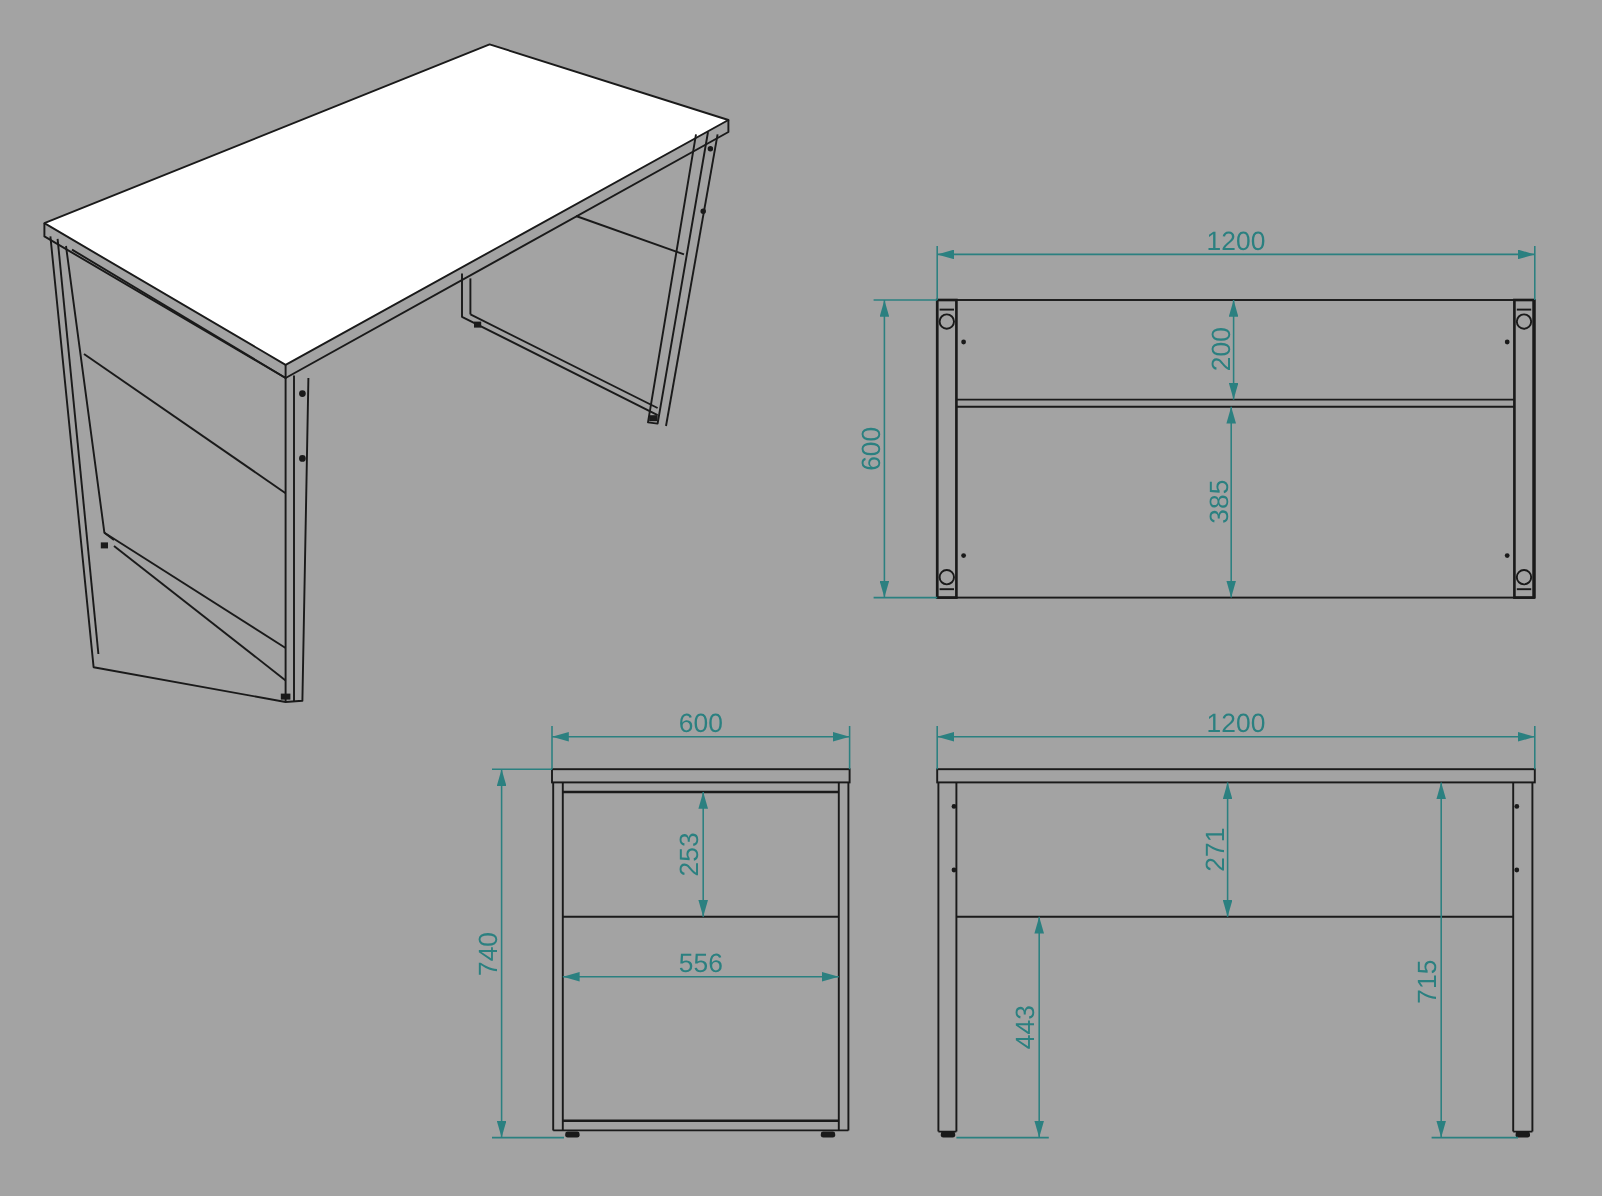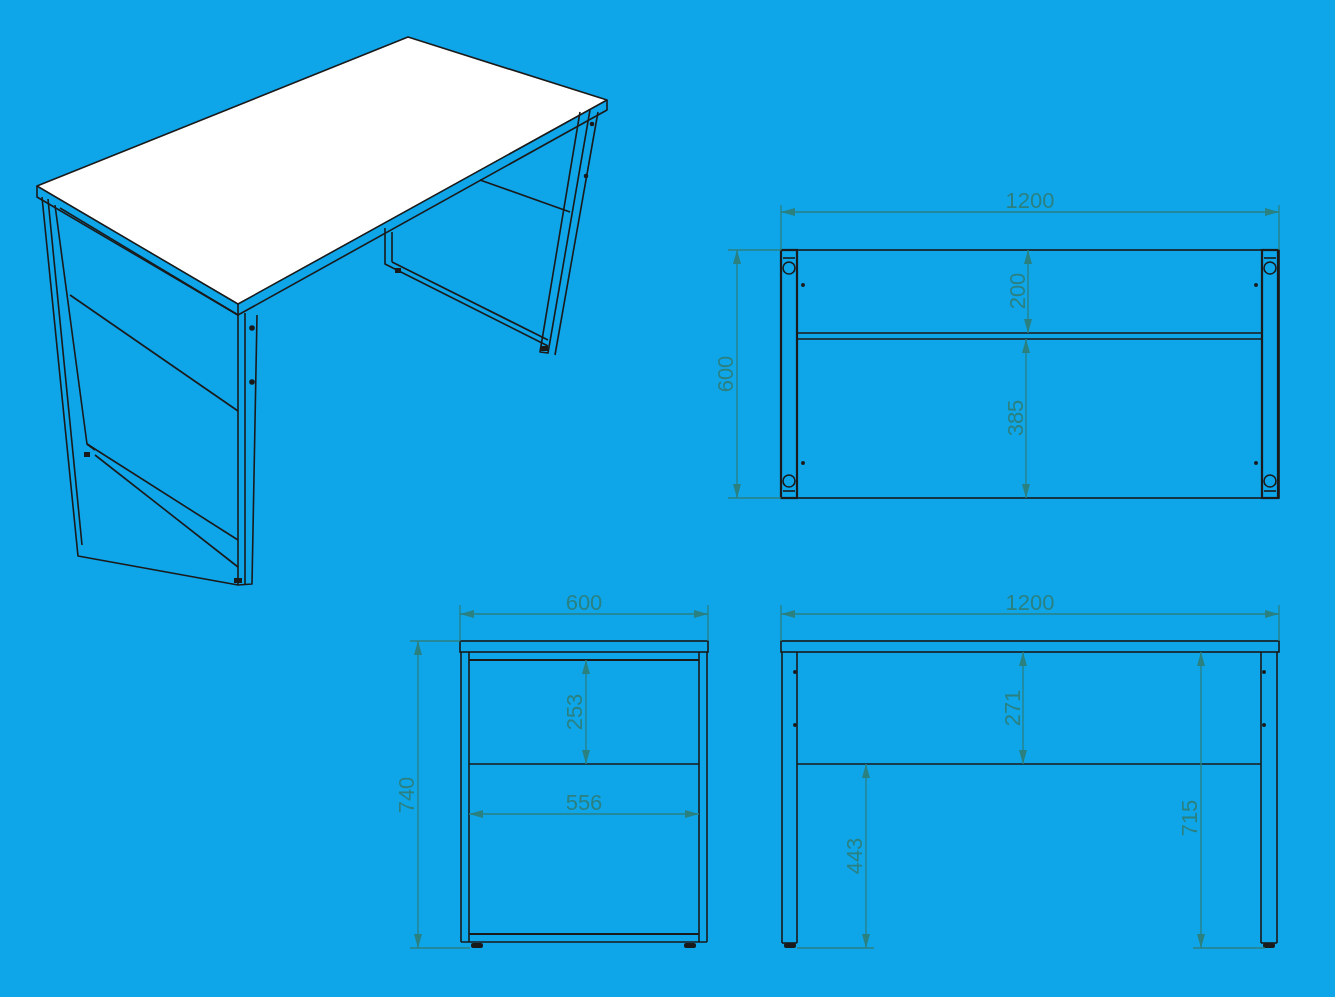--- a/index.html
+++ b/index.html
@@ -1,16 +1,16 @@
 <!DOCTYPE html>
 <html><head>
 <meta charset="utf-8">
 <style>
   html,body{margin:0;padding:0;background:#ffffff;}
-  #canvas{position:relative;width:1335px;height:997px;background:#0ea5e9;overflow:hidden;}
+  #canvas{position:relative;width:1335px;height:997px;background:#a3a3a3;overflow:hidden;}
   svg{position:absolute;left:0;top:0;}
   .dimtext{font-family:"Liberation Sans",sans-serif;font-size:22px;}
 </style>
 </head>
 <body>
 
 <div id="canvas">
 <svg width="1335" height="997" viewBox="0 0 1335 997" xmlns="http://www.w3.org/2000/svg">
   <defs>
     <marker id="ar" markerWidth="14" markerHeight="8" refX="14" refY="4" orient="auto-start-reverse" markerUnits="userSpaceOnUse">

